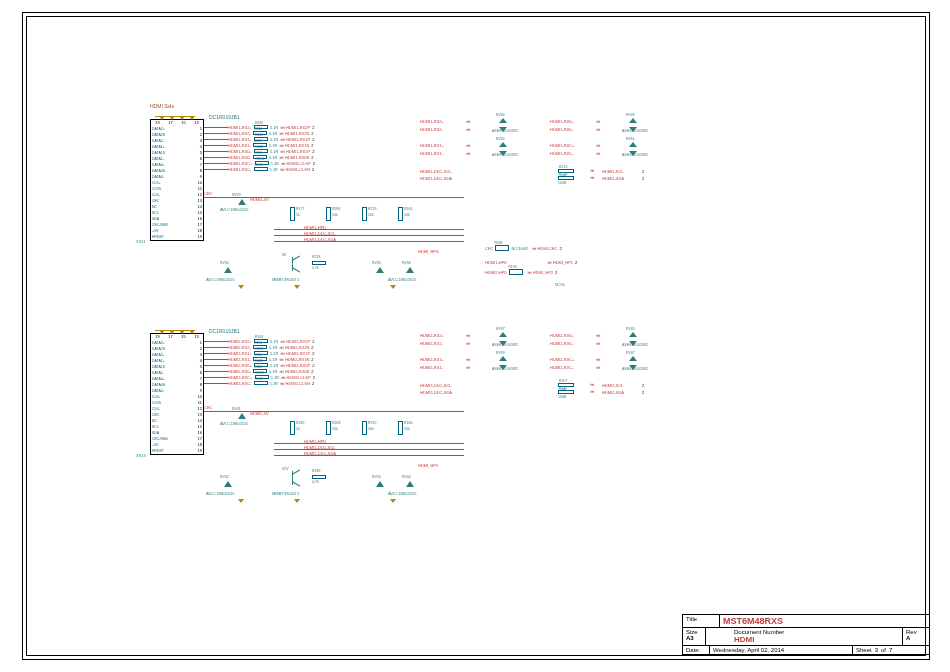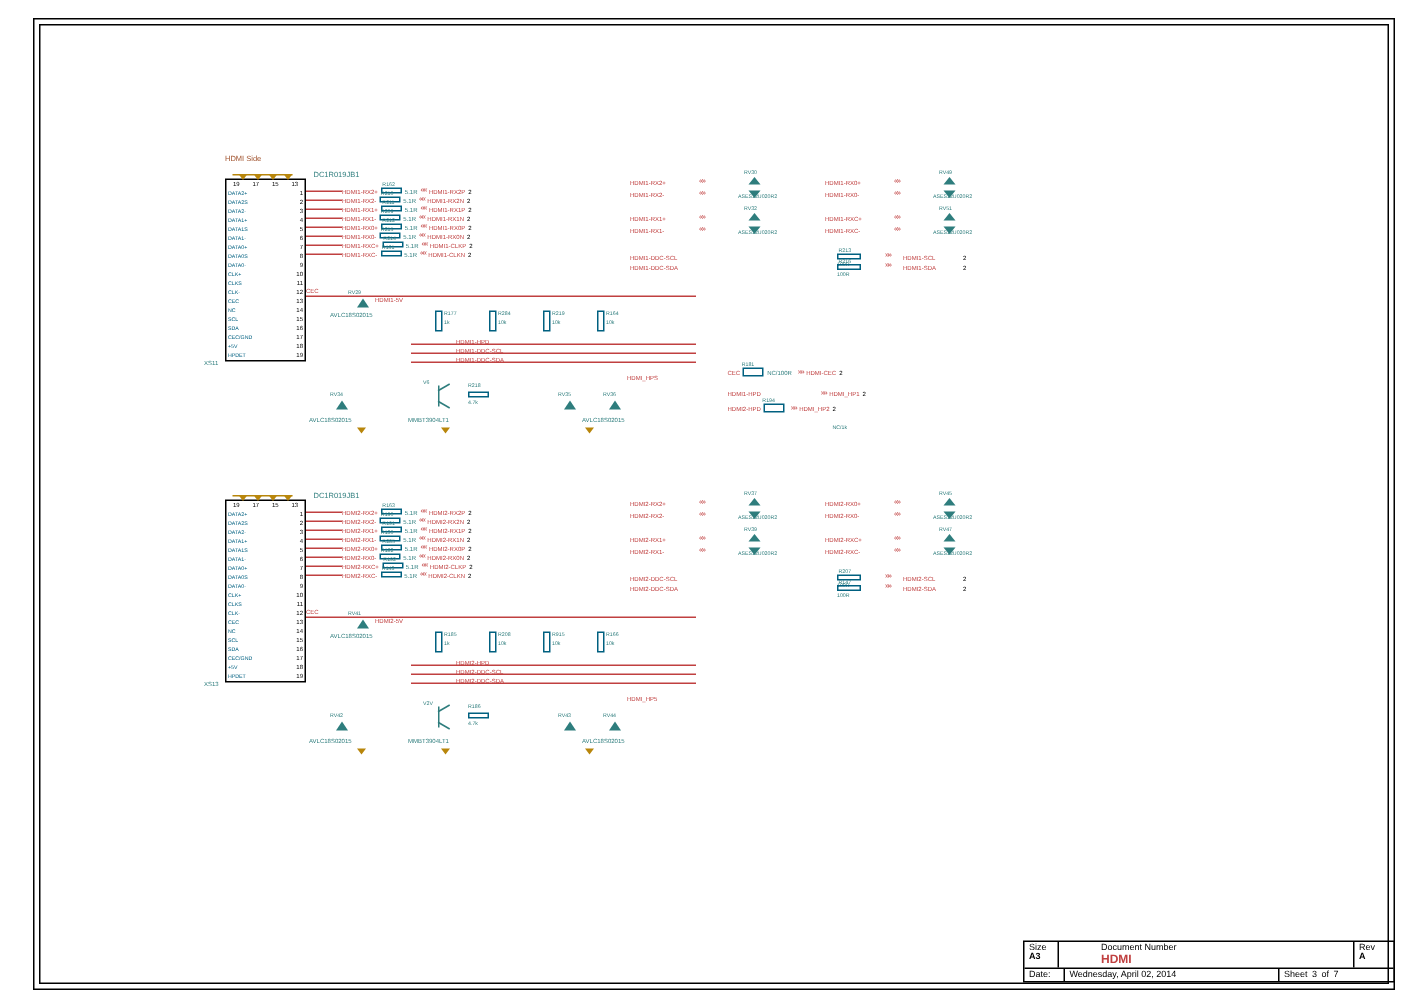--- a/index.html
+++ b/index.html
@@ -839,20 +839,24 @@
       </div>
       <span class="lane-val">5.1R</span>
       <span class="lane-chev">««</span>
       <span class="lane-sig2">HDMI2-CLKN</span>
       <span class="lane-suffix">2</span>
     </div>
   </div>
 
 <div class="titleblock">
   <div class="row">
+    <div class="cell" style="width:30px;">Title</div>
+    <div class="cell title-main" style="flex:1;">MST6M48RXS</div>
+  </div>
+  <div class="row">
     <div class="cell" style="width:16px;">
        <div>Size</div>
        <div style="font-weight:bold;">A3</div>
     </div>
     <div class="cell" style="flex:1;padding-left:28px;">
        <div>Document Number</div>
        <div class="title-doc">HDMI</div>
     </div>
     <div class="cell" style="width:20px;">
        <div>Rev</div>

